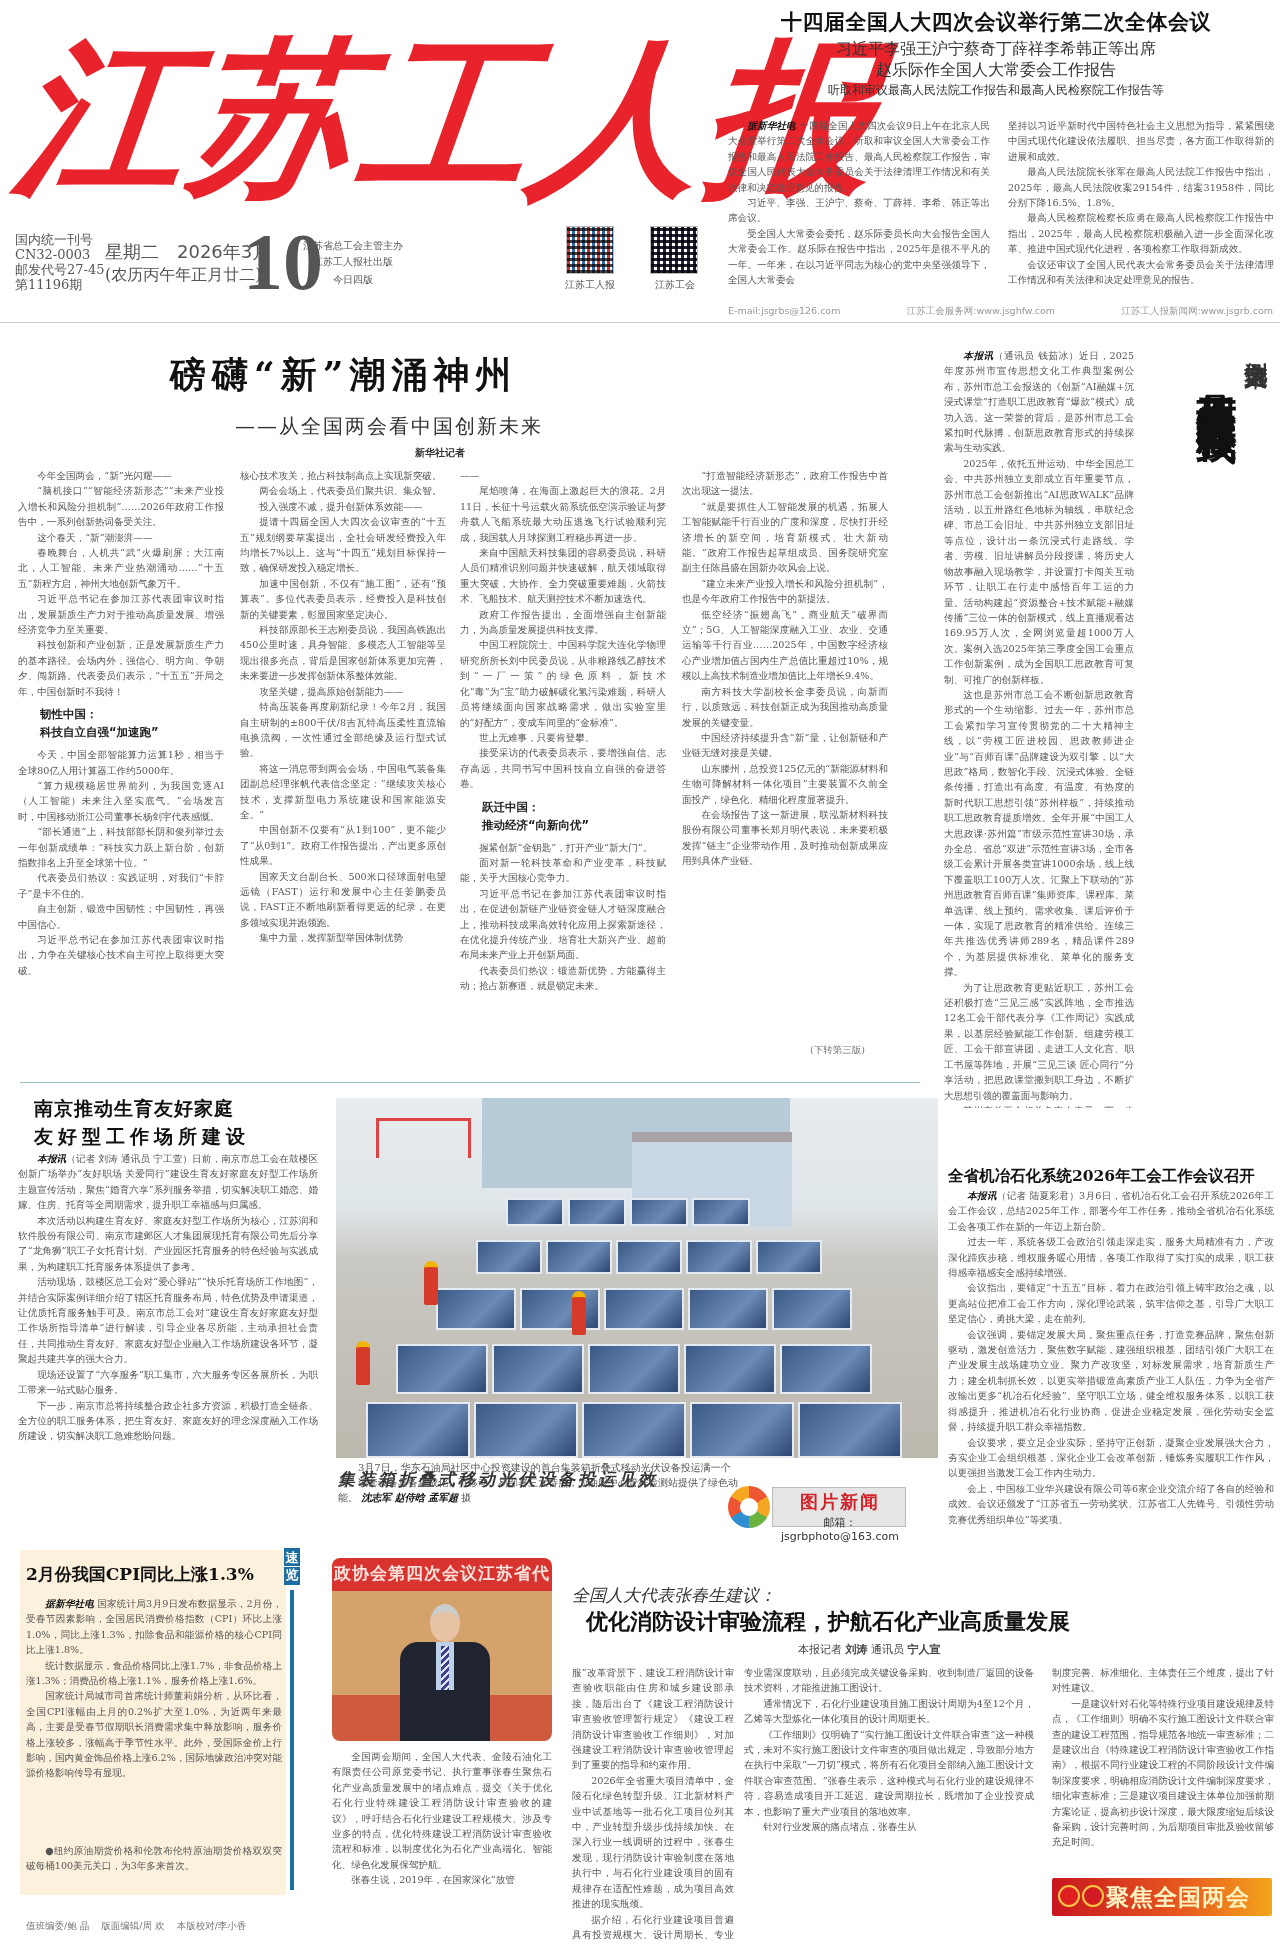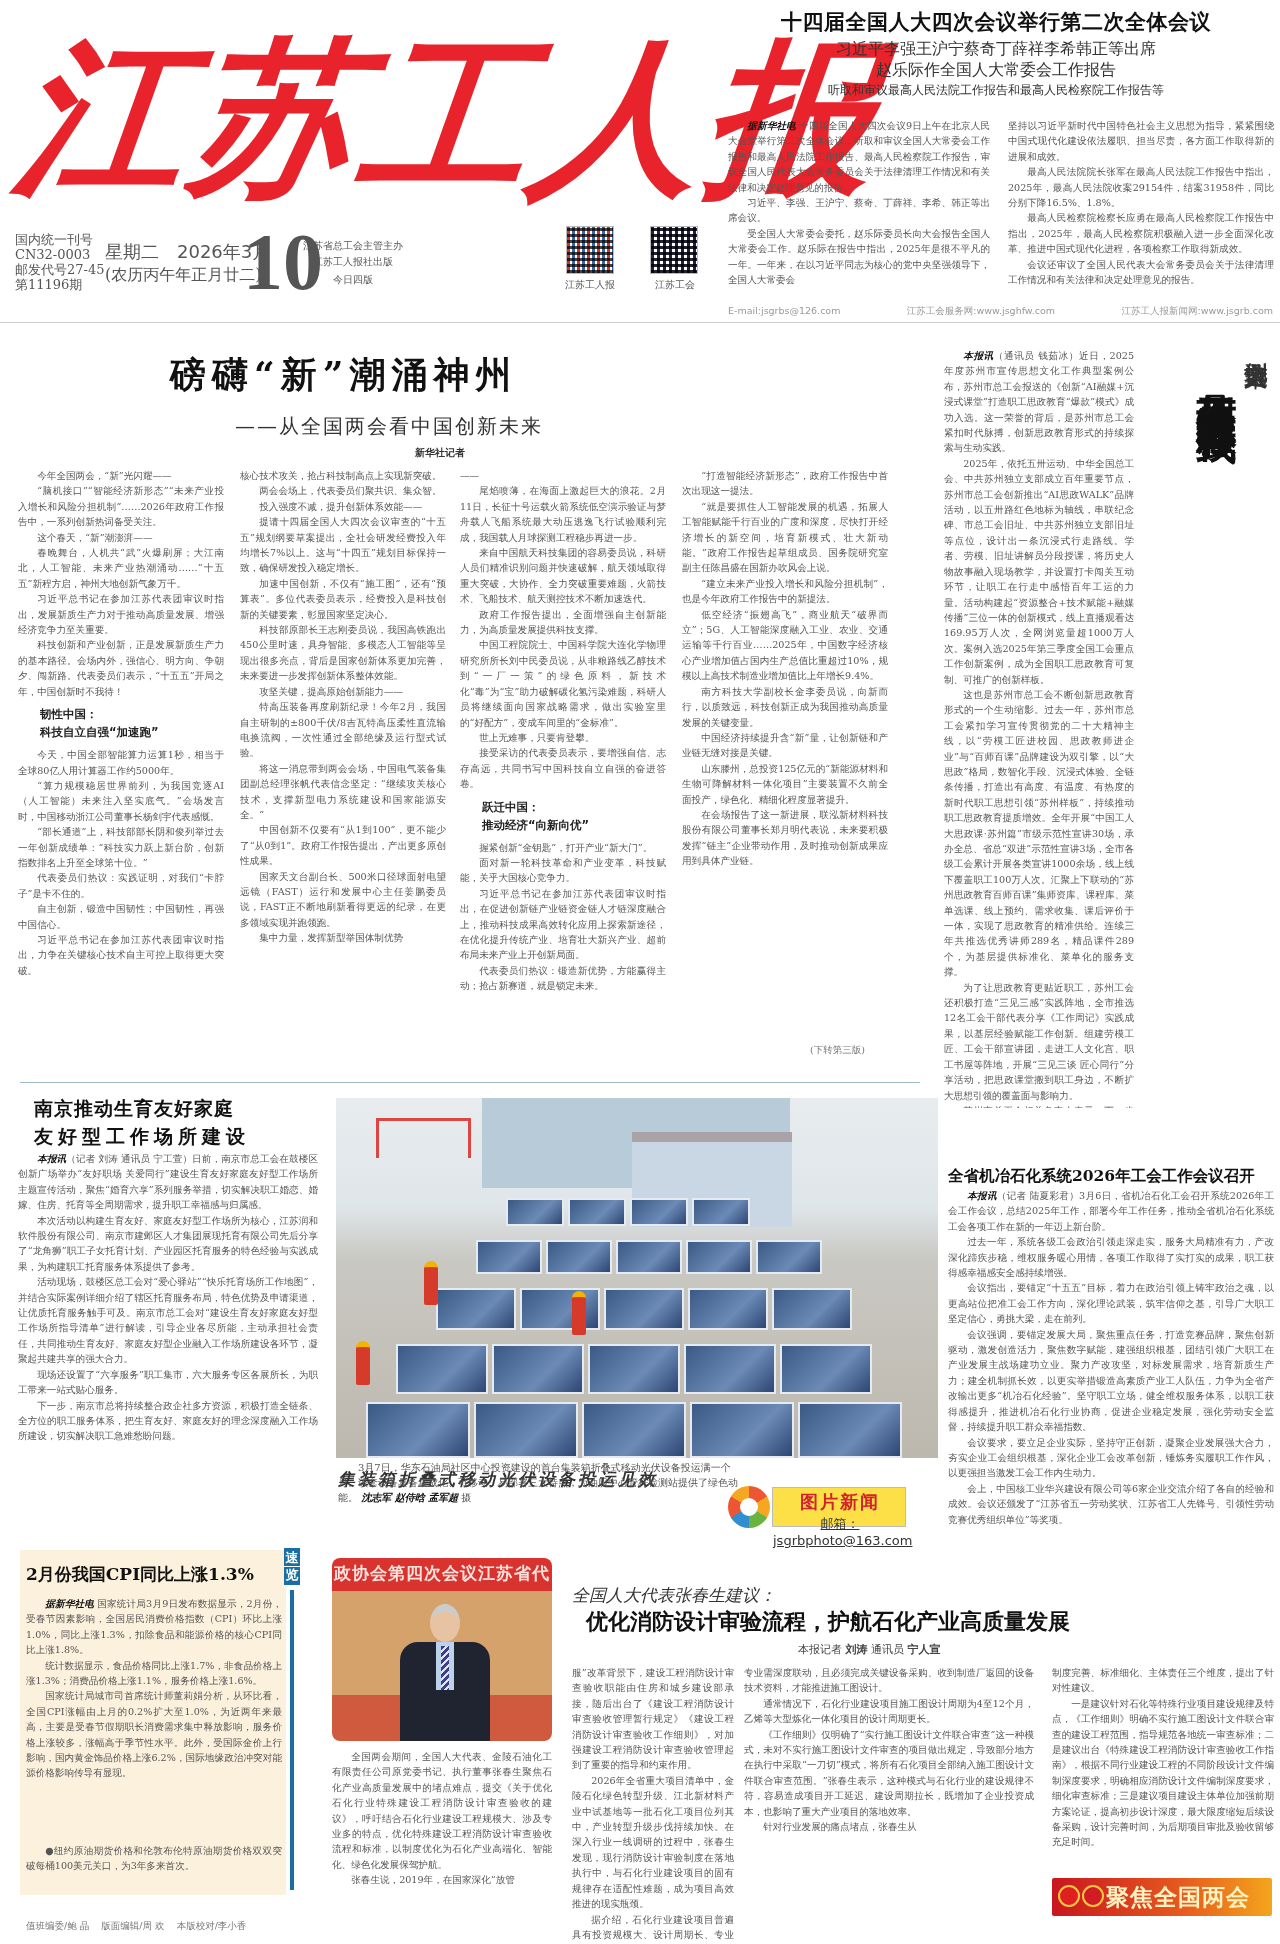--- a/index.html
+++ b/index.html
@@ -59,23 +59,23 @@
   .photo .crane { position: absolute; left: 40px; top: 20px; width: 95px; height: 40px; border: 3px solid #d44; border-bottom: none; }
   .panels { position: absolute; left: 20px; top: 90px; width: 560px; height: 270px; }
   .panel-row { position: absolute; display: flex; gap: 4px; }
   .panel { background: linear-gradient(135deg, #3b5985, #6c8ab6 60%, #2d4673); border: 2px solid #e6ebf1; }
   .worker { position: absolute; width: 14px; height: 44px; background: #d63a2a; border-radius: 7px 7px 2px 2px; border-top: 6px solid #f2b400; }
   .photo-caption-title { left: 338px; top: 1468px; font-size: 17px; font-weight: bold; color: #333; letter-spacing: 3px; font-style: italic; }
   .photo-caption { left: 338px; top: 1460px; width: 400px; font-size: 10px; line-height: 15px; color: #555; }
   .photo-news { left: 728px; top: 1486px; width: 200px; height: 44px; }
   .aperture { position: absolute; left: 0; top: 0; width: 42px; height: 42px; border-radius: 50%; background: conic-gradient(#e53 0 60deg, #f5a623 60deg 120deg, #6bb33f 120deg 180deg, #2f8fd0 180deg 240deg, #e53 240deg 300deg, #f5a623 300deg 360deg); }
   .aperture::after { content: ""; position: absolute; left: 12px; top: 12px; width: 18px; height: 18px; border-radius: 50%; background: #fff; }
-  .photo-news-box { position: absolute; left: 44px; top: 1px; width: 134px; height: 40px; border: 1px solid #bbb; background: #fde047; }
+  .photo-news-box { position: absolute; left: 44px; top: 1px; width: 134px; height: 40px; border: 1px solid #bbb; background: #e5e5e5; }
   .photo-news-label { position: absolute; left: 0; width: 134px; top: 2px; text-align: center; font-size: 18px; color: #d3232a; font-weight: bold; letter-spacing: 2px; }
-  .photo-news-email { position: absolute; left: 0; width: 134px; top: 27px; text-align: center; font-family: "DejaVu Sans", sans-serif; font-size: 13px; color: #333; text-decoration: underline; }
+  .photo-news-email { position: absolute; left: 0; width: 134px; top: 27px; text-align: center; font-family: "DejaVu Sans", sans-serif; font-size: 11px; color: #333; }
 
   
   .cpi-box { left: 20px; top: 1550px; width: 266px; height: 345px; background: #fcf1dc; }
   .quick-tab { left: 284px; top: 1548px; width: 16px; background: #1b6ea1; color: #fff; font-size: 13px; font-weight: bold; line-height: 16px; text-align: center; padding: 2px 0; }
   .quick-line { left: 290px; top: 1590px; width: 4px; height: 300px; background: #1b6ea1; }
 
   .person-photo { left: 332px; top: 1558px; width: 220px; height: 183px; border-radius: 8px; overflow: hidden; background: linear-gradient(#d8332e 0 18%, #d5a26c 18% 75%, #cf5a3e 75% 100%); }
   .person-photo .banner { position: absolute; left: 0; top: 4px; width: 220px; text-align: center; color: #fbe3dd; font-size: 17px; font-weight: bold; letter-spacing: 1px; white-space: nowrap; }
   .person-photo .head { position: absolute; left: 98px; top: 46px; width: 30px; height: 38px; border-radius: 50%; background: #e8c3a3; border-top: 8px solid #ccc; }
   .person-photo .suit { position: absolute; left: 68px; top: 84px; width: 90px; height: 100px; background: #1f2430; border-radius: 18px 18px 0 0; }

